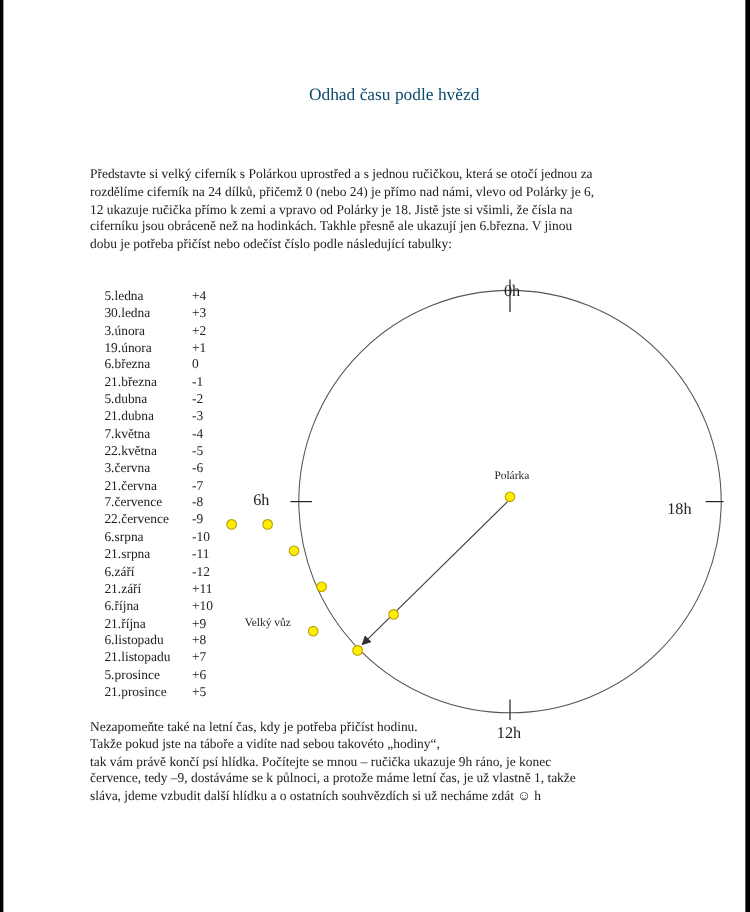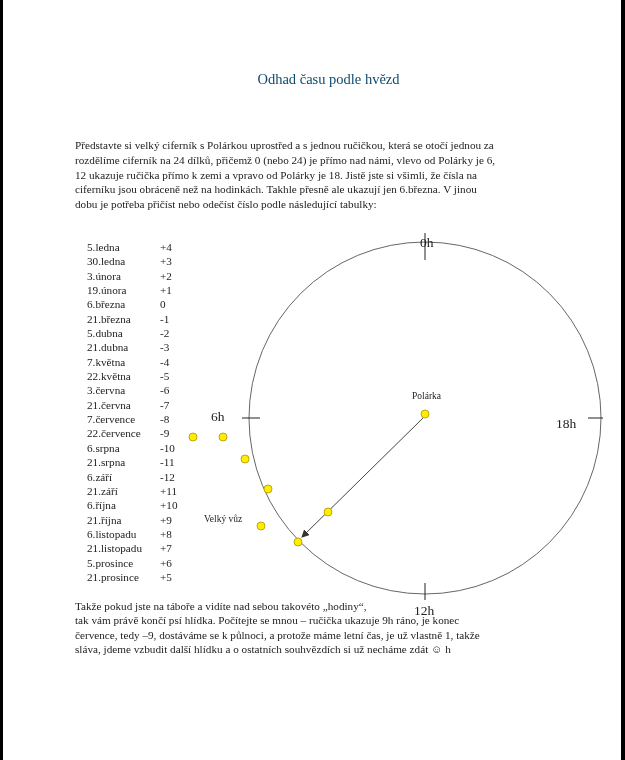--- a/index.html
+++ b/index.html
@@ -184,17 +184,18 @@
     <circle cx="223" cy="437" r="4" fill="#ffee00" stroke="#b8a000" stroke-width="0.9"></circle>
     <circle cx="245" cy="459" r="4" fill="#ffee00" stroke="#b8a000" stroke-width="0.9"></circle>
     <circle cx="268" cy="489" r="4" fill="#ffee00" stroke="#b8a000" stroke-width="0.9"></circle>
     <circle cx="328" cy="512" r="4" fill="#ffee00" stroke="#b8a000" stroke-width="0.9"></circle>
     <circle cx="261" cy="526" r="4" fill="#ffee00" stroke="#b8a000" stroke-width="0.9"></circle>
     <circle cx="298" cy="542" r="4" fill="#ffee00" stroke="#b8a000" stroke-width="0.9"></circle>
   </g>
 </svg>
 
 <div class="outro">
+  <p>Nezapomeňte také na letní čas, kdy je potřeba přičíst hodinu.</p>
   <p>Takže pokud jste na táboře a vidíte nad sebou takovéto „hodiny“,</p>
   <p>tak vám právě končí psí hlídka. Počítejte se mnou – ručička ukazuje 9h ráno, je konec</p>
   <p>července, tedy –9, dostáváme se k půlnoci, a protože máme letní čas, je už vlastně 1, takže</p>
   <p>sláva, jdeme vzbudit další hlídku a o ostatních souhvězdích si už necháme zdát ☺ h</p>
 </div>
 
 </body></html>

